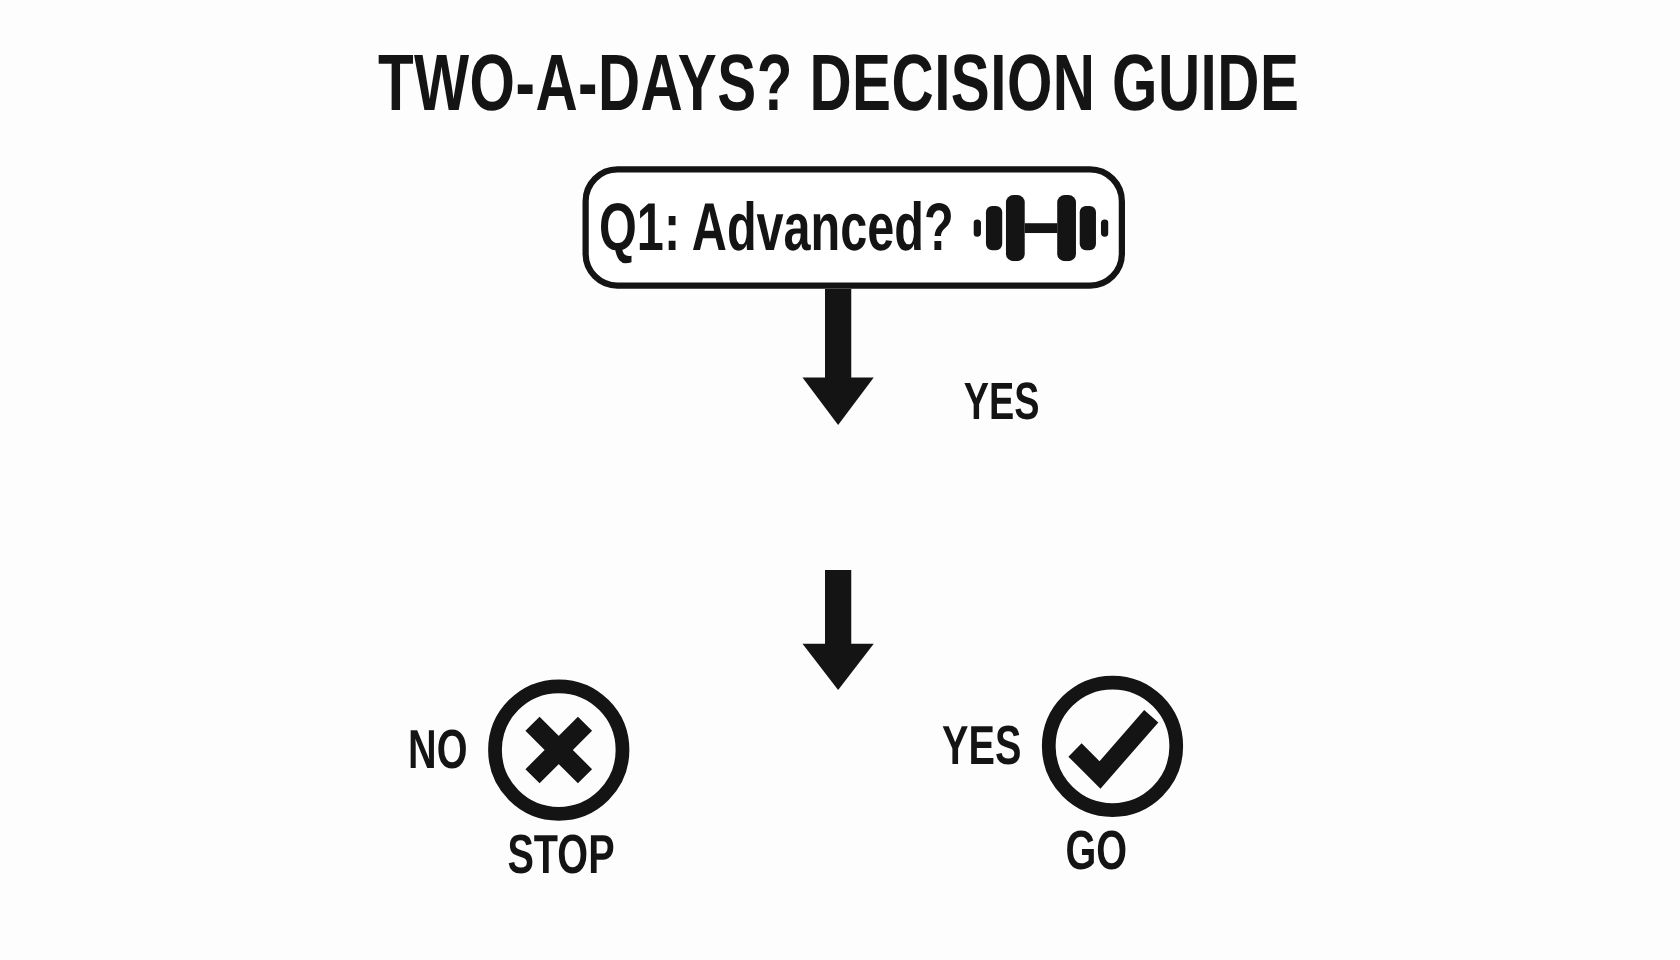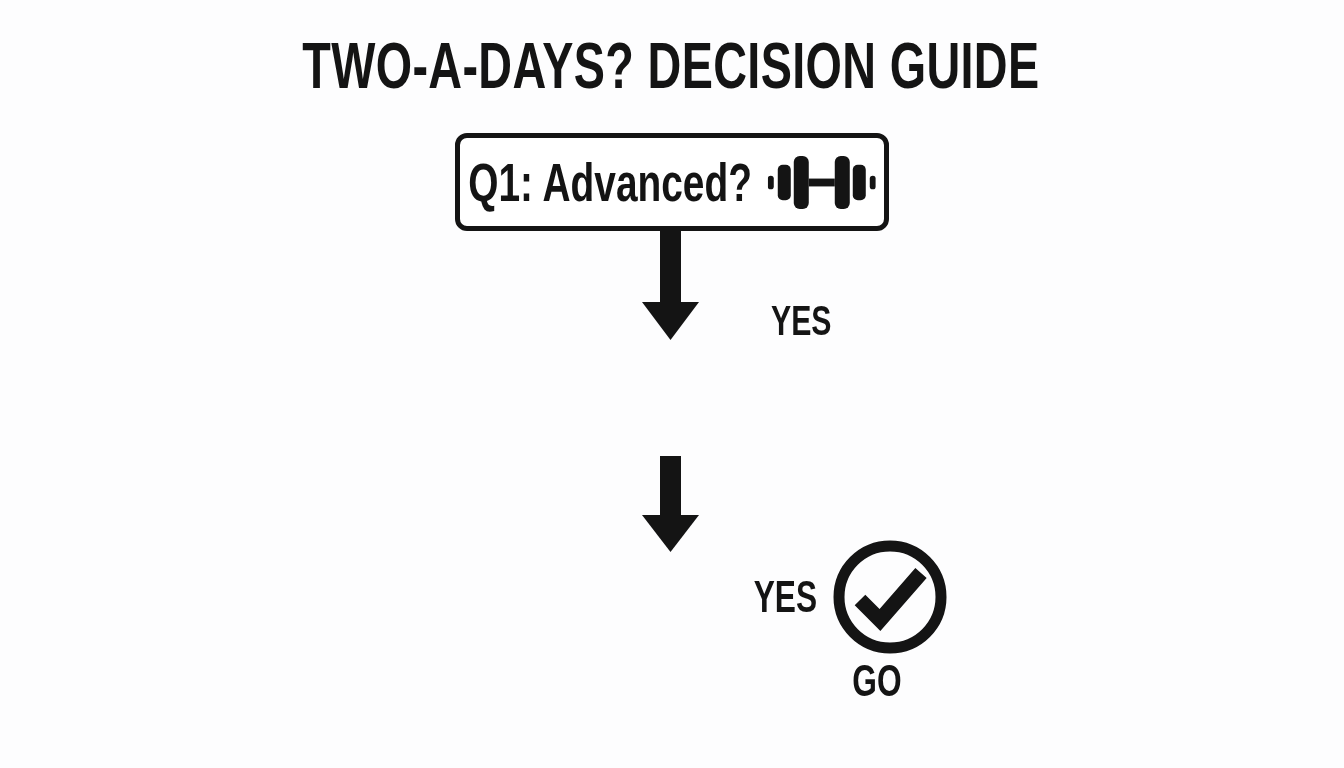--- a/index.html
+++ b/index.html
@@ -23,24 +23,24 @@
   .cond       { transform:scaleX(0.72); transform-origin:center center; }
   .cond-left  { transform:scaleX(0.72); transform-origin:left center; }
 
   
   .title-wrap { position:absolute; top:34px; left:0; width:1342px; text-align:center; line-height:1; }
   .title-text { font-size:64px; transform:scaleX(0.73); letter-spacing:0.5px; }
 
   
   .qbox {
     position:absolute;
-    left:455px;
+    left:466px;
     width:434px;
     border:5px solid #141414;
-    border-radius:12px;
+    border-radius:28px;
     background:#ffffff;
     display:flex;
     align-items:center;
     justify-content:center;
   }
   .qbox.q1 { top:133px; height:98px; }
   .qbox.q2 { top:357px; height:100px; }
   .qinner {
     display:flex;
     align-items:center;
@@ -125,20 +125,28 @@
   </svg>
 
   <span class="yes1 cond-left">YES</span>
 
 
   <svg class="arrow arrow2" width="61" height="97" viewBox="0 0 61 97" aria-hidden="true">
     <rect x="20" y="0" width="21" height="61"></rect>
     <polygon points="2,59 59,59 30.5,96"></polygon>
   </svg>
 
+  <div class="outcome outcome-stop">
+    <span class="branch">NO</span>
+    <svg class="ring" width="114" height="114" viewBox="0 0 114 114" aria-hidden="true">
+      <circle cx="57" cy="57" r="51" fill="none" stroke="#141414" stroke-width="11"></circle>
+      <path d="M36 36 L78 78 M78 36 L36 78" fill="none" stroke="#141414" stroke-width="16"></path>
+    </svg>
+    <span class="result">STOP</span>
+  </div>
 
   <div class="outcome outcome-go">
     <span class="branch">YES</span>
     <svg class="ring" width="114" height="114" viewBox="0 0 114 114" aria-hidden="true">
       <circle cx="57" cy="57" r="51" fill="none" stroke="#141414" stroke-width="11"></circle>
       <path d="M27 60 L47 80 L88 33" fill="none" stroke="#141414" stroke-width="15"></path>
     </svg>
     <span class="result go-shift">GO</span>
   </div>
 

